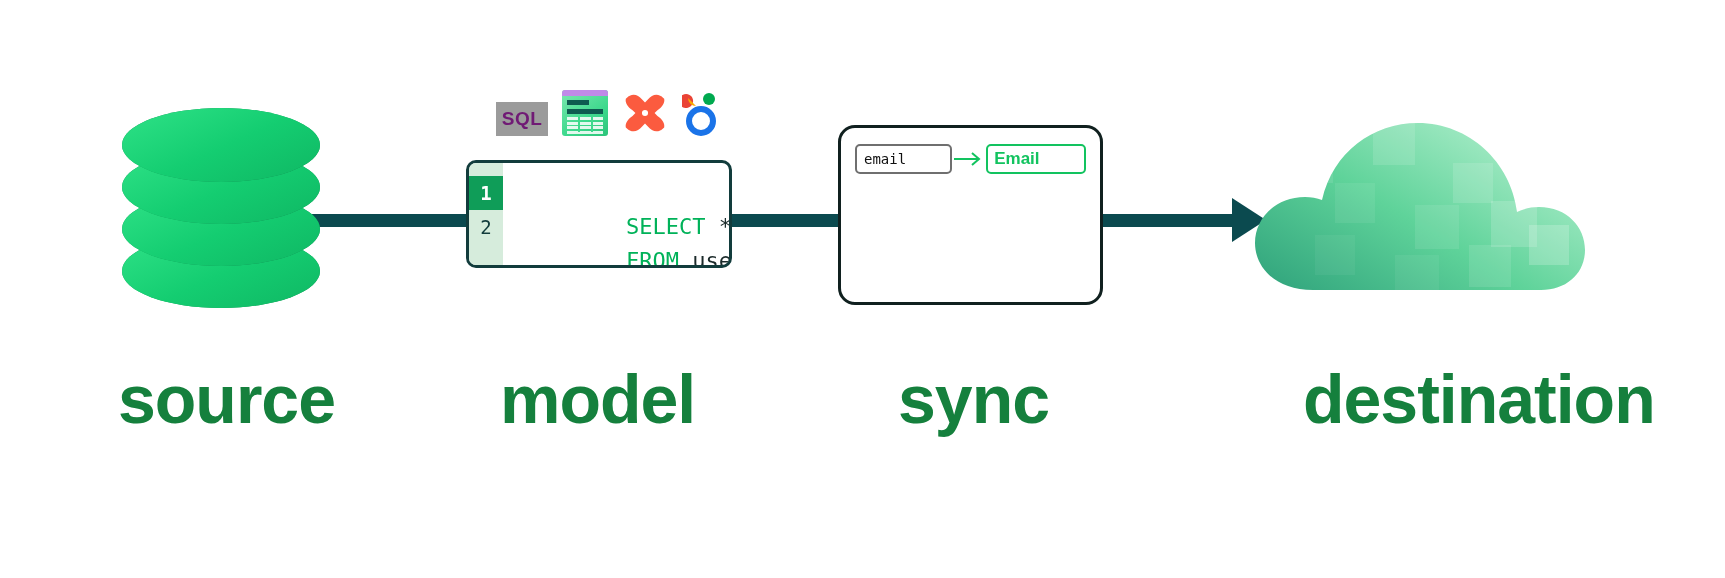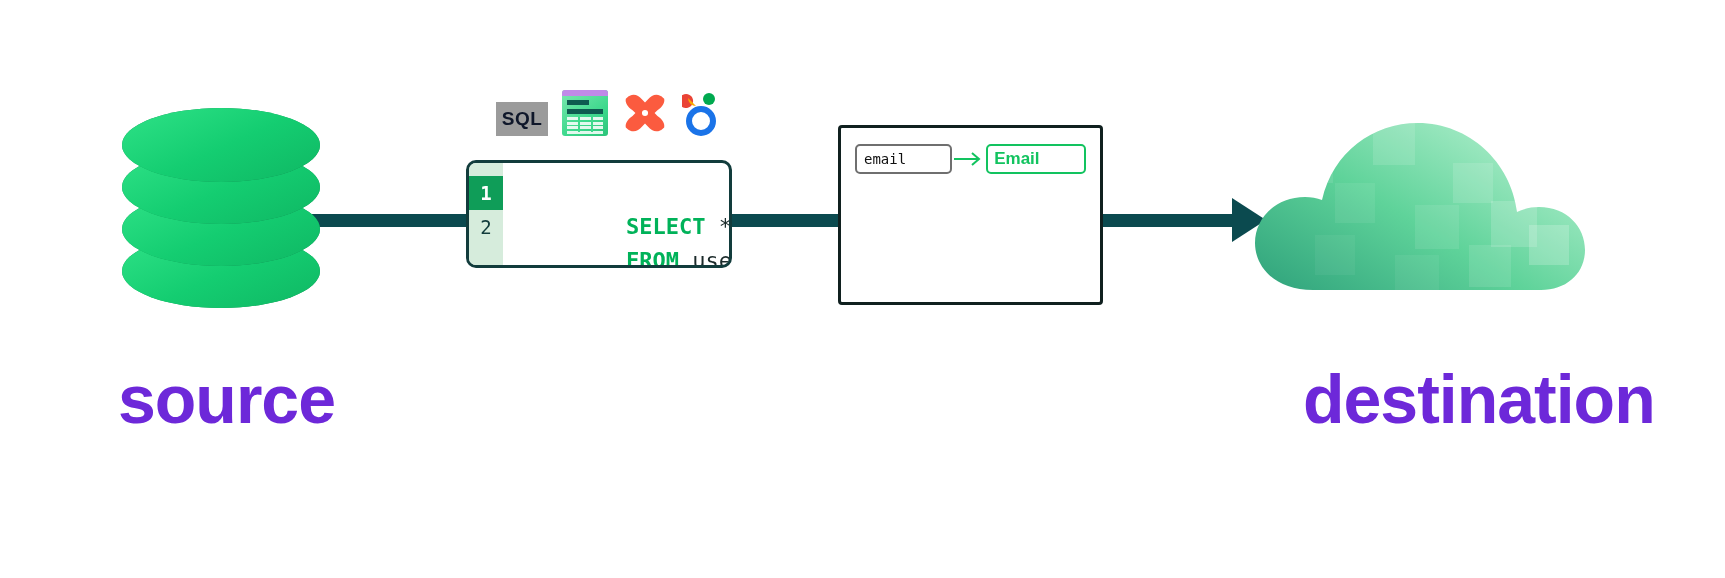--- a/index.html
+++ b/index.html
@@ -72,21 +72,21 @@
   
   #model-icons {
     position: absolute;
     left: 496px; top: 90px;
     display: flex; align-items: flex-end; gap: 14px;
   }
   .sql-badge {
     width: 52px; height: 34px;
     border-radius: 0;
     background: #9b9b9b;
-    color: #0f172a;
+    color: #701a75;
     font-size: 19px;
     font-weight: bold;
     letter-spacing: 0.5px;
     display: flex; align-items: center; justify-content: center;
     font-family: "Liberation Sans", sans-serif;
   }
   .sheet-icon {
     width: 46px; height: 46px;
     border-radius: 3px;
     background: linear-gradient(145deg, #7ce8b0 0%, #3ed98d 60%, #2cc47a 100%);
@@ -128,31 +128,31 @@
     color: #123c3c;
   }
   .lineno.active { background: #0f9d58; color: #ffffff; font-weight: bold; }
   #code {
     flex: 1;
     padding: 13px 0 0 17px;
     font-family: "DejaVu Sans Mono", monospace;
     font-size: 22px;
   }
   .codeline { height: 34px; line-height: 34px; white-space: pre; }
-  .kw { color: #00b259; font-weight: bold; }
+  .kw { color: #00b259; font-weight: normal; }
   .plain { color: #1b2a2a; }
 
   
   #sync-node {
     position: absolute;
     left: 838px; top: 125px;
     width: 265px; height: 180px;
     background: #ffffff;
     border: 3px solid #10201f;
-    border-radius: 4px;
+    border-radius: 17px;
     padding: 16px 14px;
   }
   .map-row {
     display: flex; align-items: center;
     height: 30px;
     margin-bottom: 15px;
   }
   .map-row:last-child { margin-bottom: 0; }
   .src-field {
     width: 105px; height: 30px;
@@ -184,21 +184,21 @@
   #dest-node {
     position: absolute;
     left: 1255px; top: 105px;
     width: 330px; height: 200px;
   }
 
   
   .node-label {
     position: absolute;
     top: 360px;
-    color: #6d28d9;
+    color: #15803d;
     font-size: 68px;
     font-weight: bold;
     letter-spacing: -1px;
     font-family: "Liberation Sans", sans-serif;
     white-space: nowrap;
   }
   #label-source { left: 118px; }
   #label-model  { left: 500px; }
   #label-sync   { left: 898px; }
   #label-destination { left: 1303px; }
@@ -313,15 +313,17 @@
         <rect x="236" y="96" width="46" height="46" fill="#ffffff" opacity="0.16"></rect>
         <rect x="274" y="120" width="40" height="40" fill="#ffffff" opacity="0.20"></rect>
         <rect x="60" y="130" width="40" height="40" fill="#ffffff" opacity="0.05"></rect>
         <rect x="140" y="150" width="44" height="44" fill="#ffffff" opacity="0.06"></rect>
         <rect x="214" y="140" width="42" height="42" fill="#ffffff" opacity="0.11"></rect>
       </g>
     </svg>
   </div>
 
   <div class="node-label" id="label-source">source</div>
+  <div class="node-label" id="label-model">model</div>
+  <div class="node-label" id="label-sync">sync</div>
   <div class="node-label" id="label-destination">destination</div>
 
 </div>
 
 </body></html>

